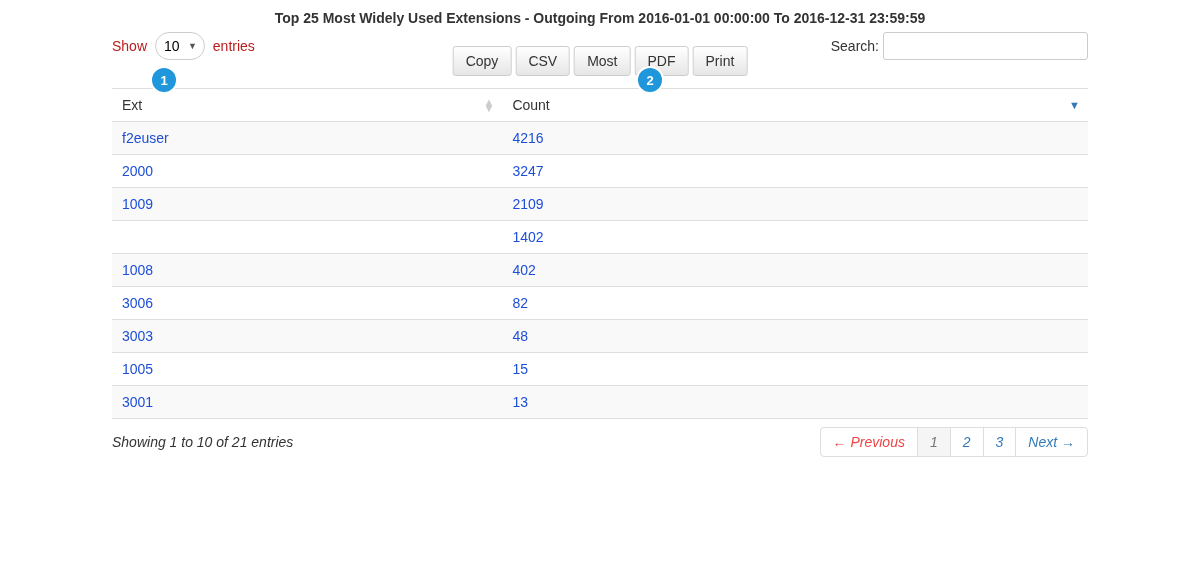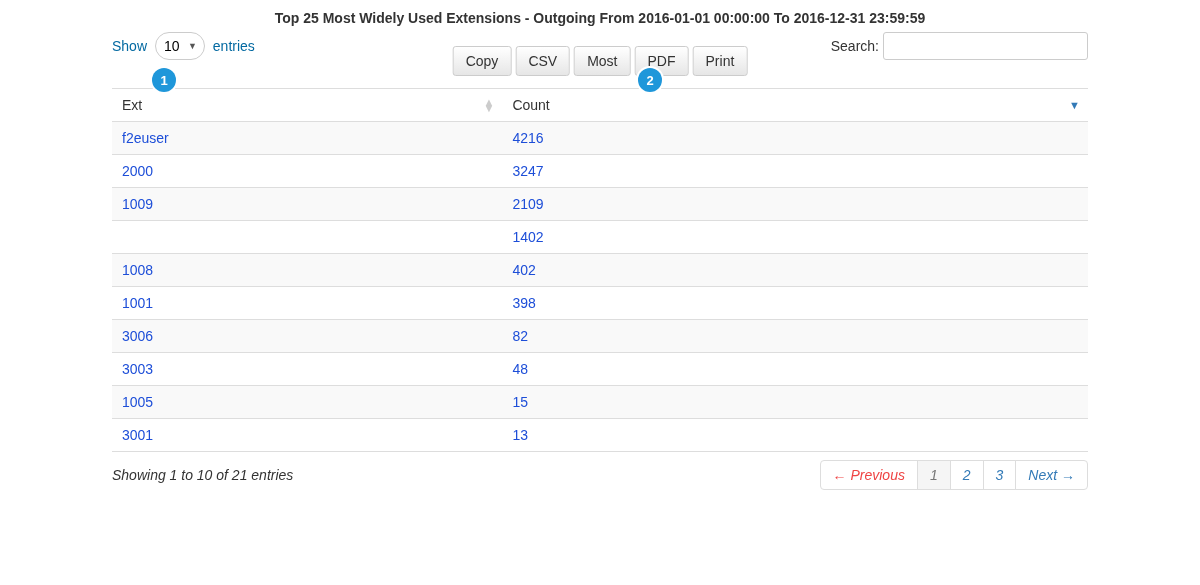--- a/index.html
+++ b/index.html
@@ -23,21 +23,21 @@
     color: #333;
     margin: 0 0 6px 0;
   }
   .controls {
     display: flex;
     align-items: center;
     justify-content: space-between;
     margin-bottom: 28px;
     position: relative;
   }
-  .left-ctrl label { color: #0369a1; }
+  .left-ctrl label { color: #b91c1c; }
   .length-select {
     padding: 5px 24px 5px 8px;
     border: 1px solid #ccc;
     border-radius: 14px;
     background: #fff;
     font-size: 14px;
     appearance: none;
     position: relative;
   }
   .select-wrap { position: relative; margin: 0 4px; display: inline-block; }
@@ -229,24 +229,20 @@
           </tr>
           <tr>
             <td></td>
             <td>1402</td>
           </tr>
           <tr>
             <td>1008</td>
             <td>402</td>
           </tr>
           <tr>
-            <td>1001</td>
-            <td>398</td>
-          </tr>
-          <tr>
             <td>3006</td>
             <td>82</td>
           </tr>
           <tr>
             <td>3003</td>
             <td>48</td>
           </tr>
           <tr>
             <td>1005</td>
             <td>15</td>

